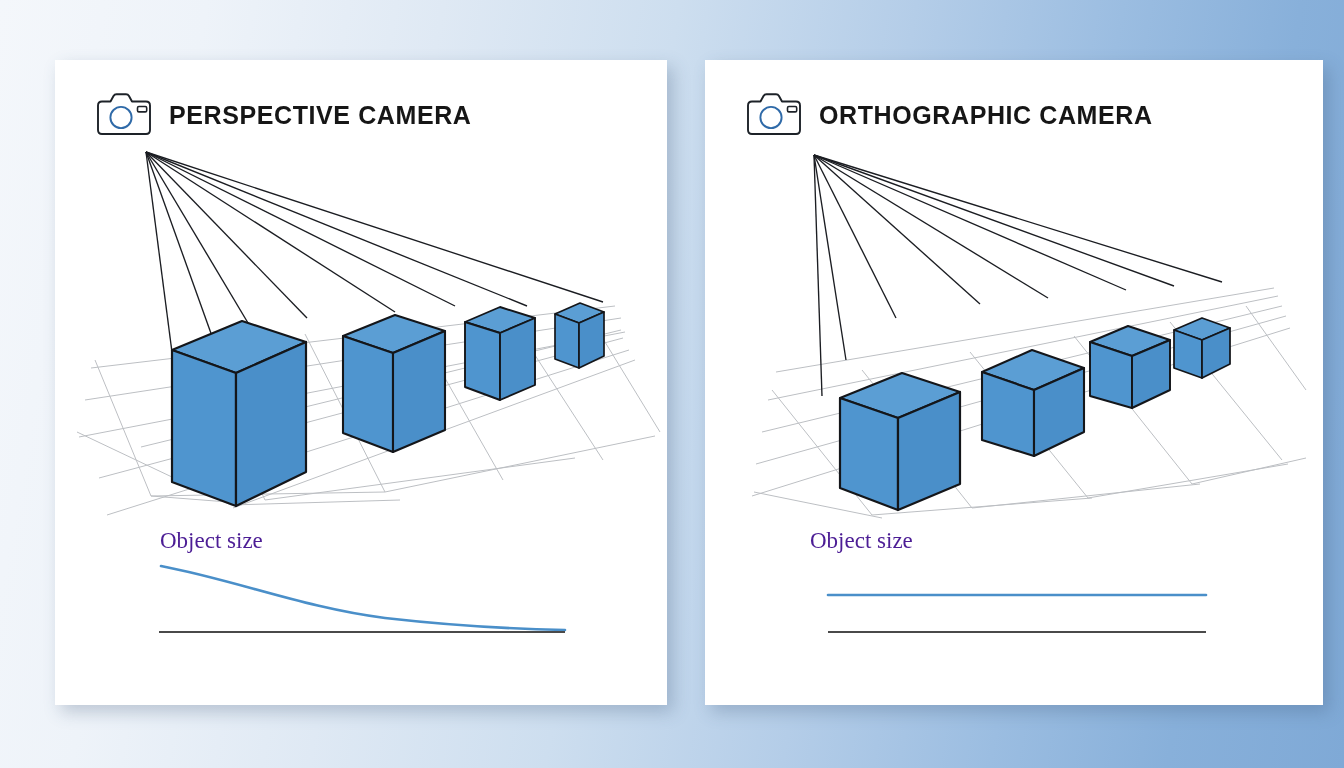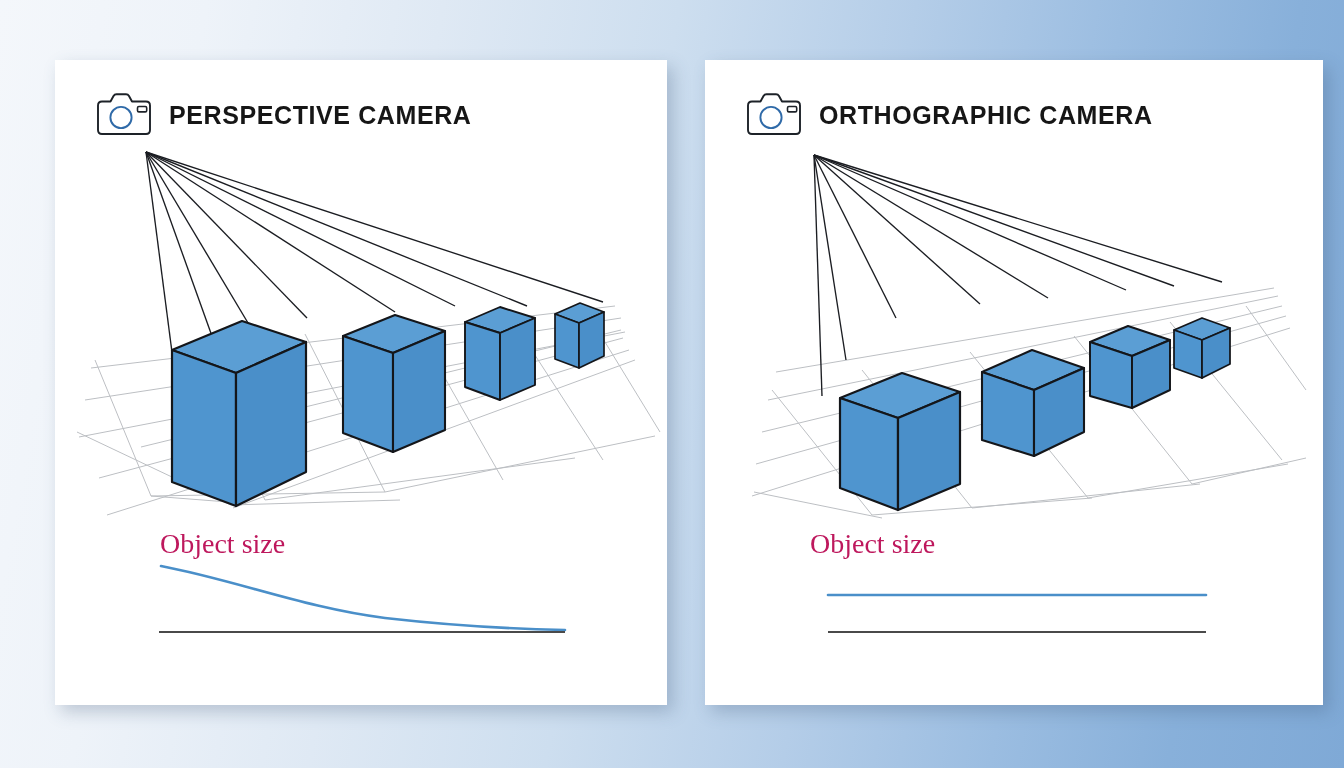--- a/index.html
+++ b/index.html
@@ -59,22 +59,22 @@
     letter-spacing: 0.6px;
     color: #161616;
     white-space: nowrap;
   }
 
   .scene { position: absolute; left: 0; top: 0; width: 100%; height: 100%; }
 
   .caption {
     position: absolute;
     font-family: "Liberation Serif", serif;
-    font-size: 28px;
-    color: #be185d;
+    font-size: 23px;
+    color: #4c1d95;
     white-space: nowrap;
   }
   #caption-left  { left: 160px; top: 528px; }
   #caption-right { left: 810px; top: 528px; }
 
   .plot { position: absolute; left: 0; top: 0; width: 100%; height: 100%; }
 </style>
 </head>
 <body>
 

